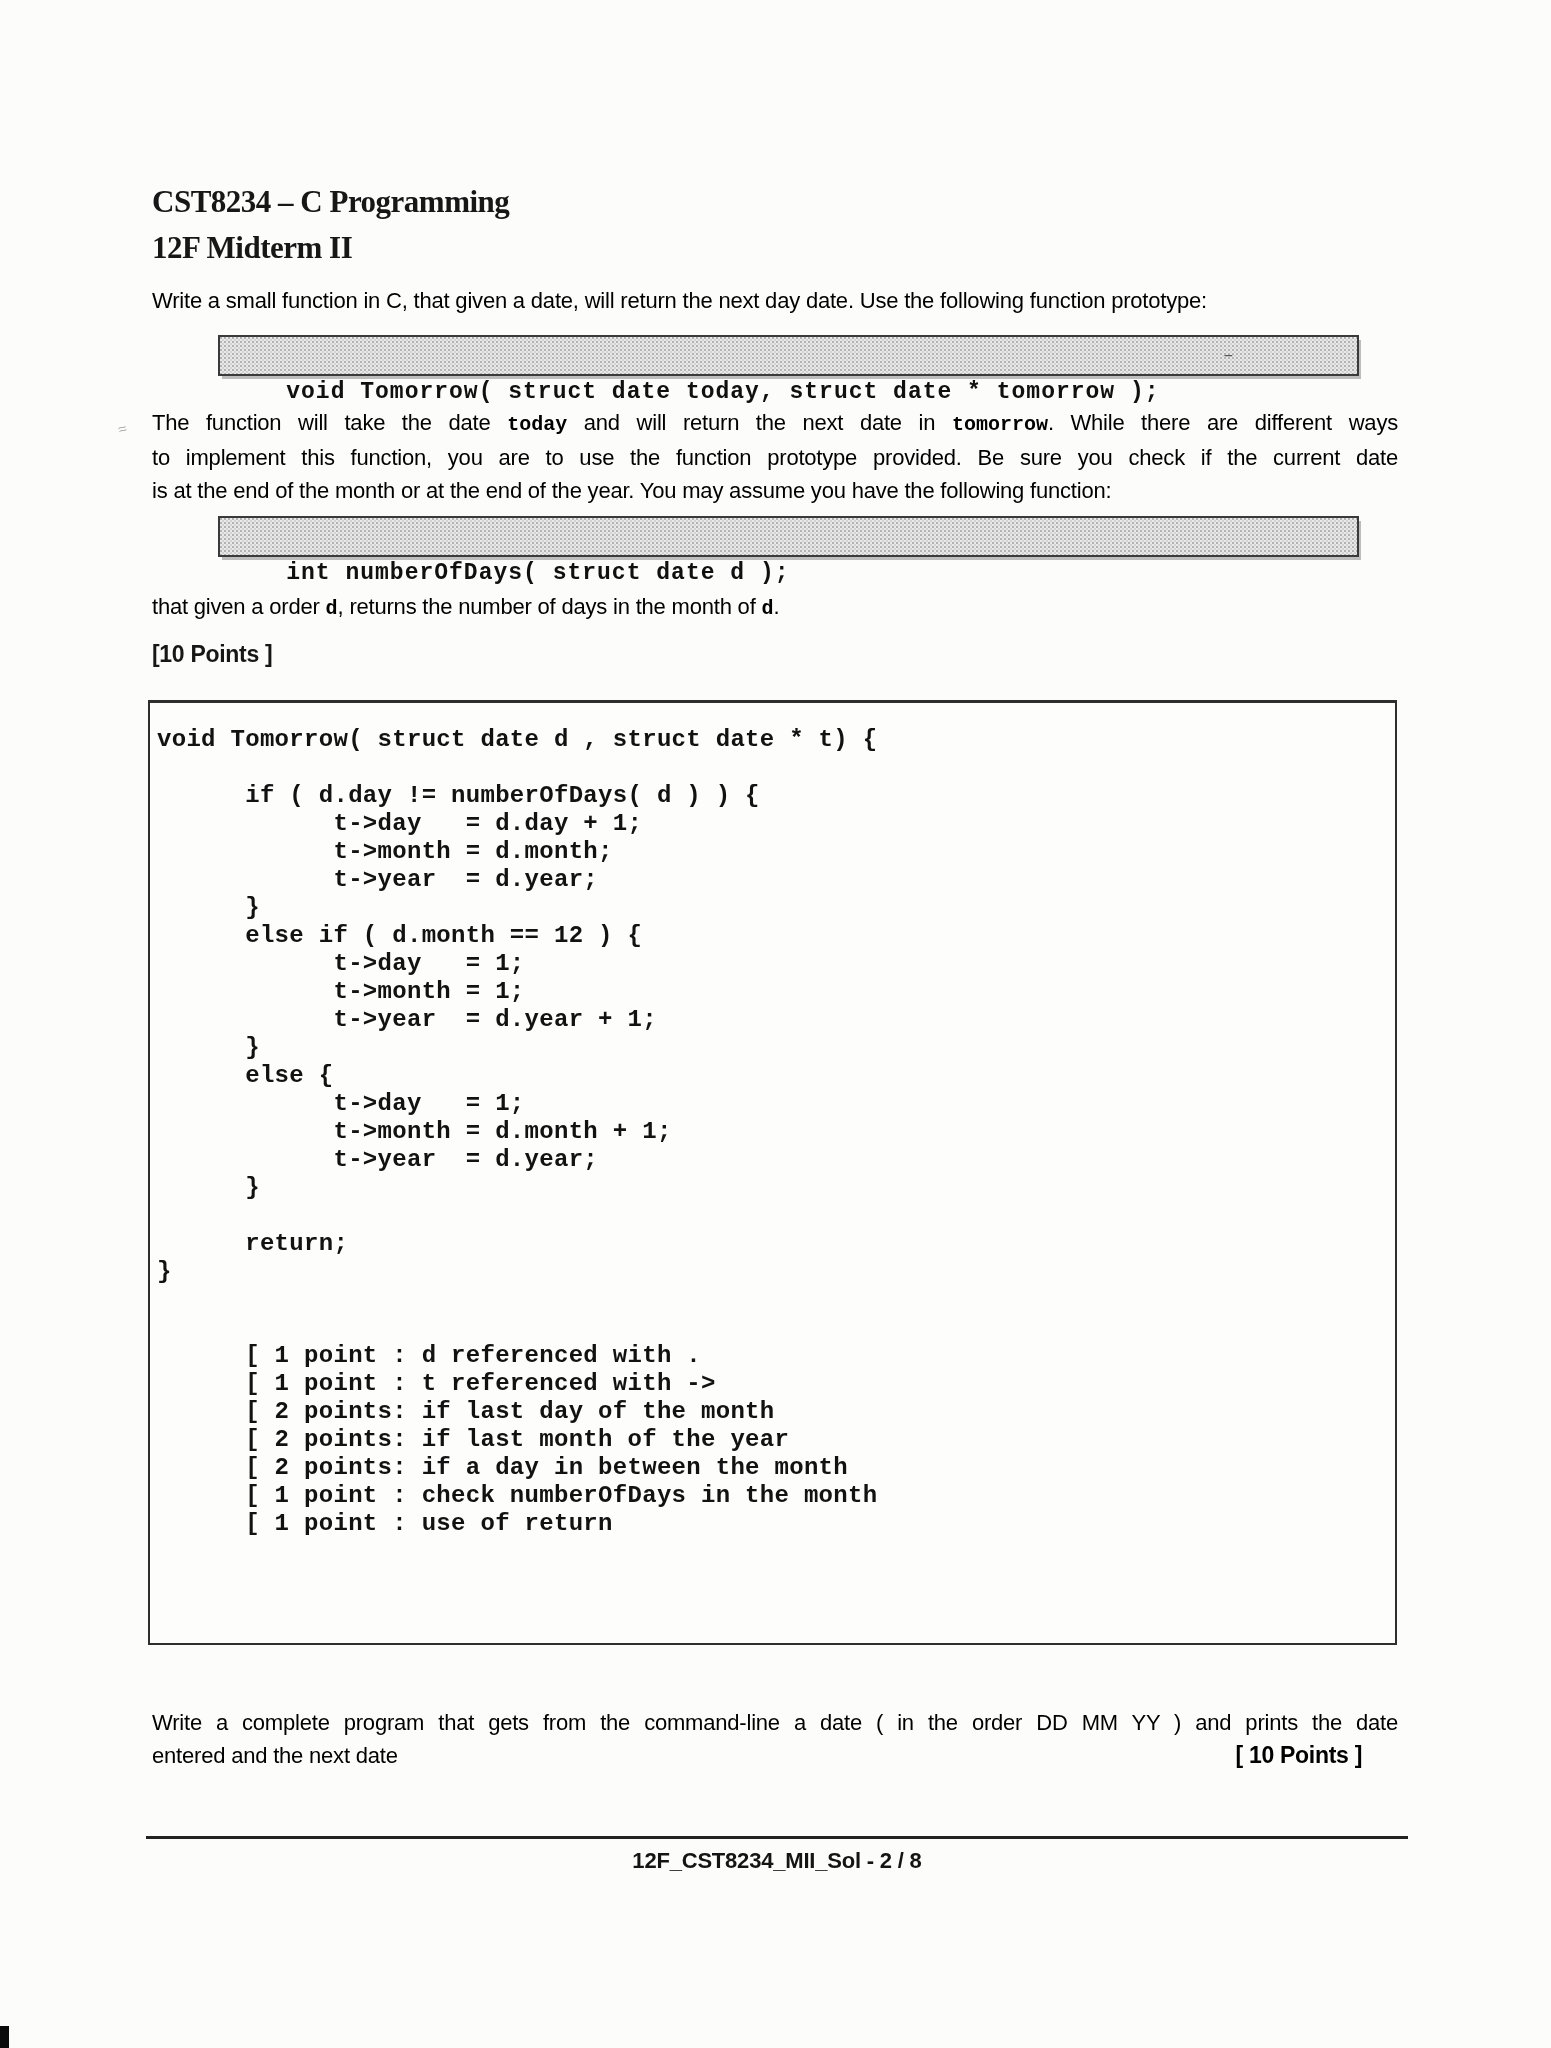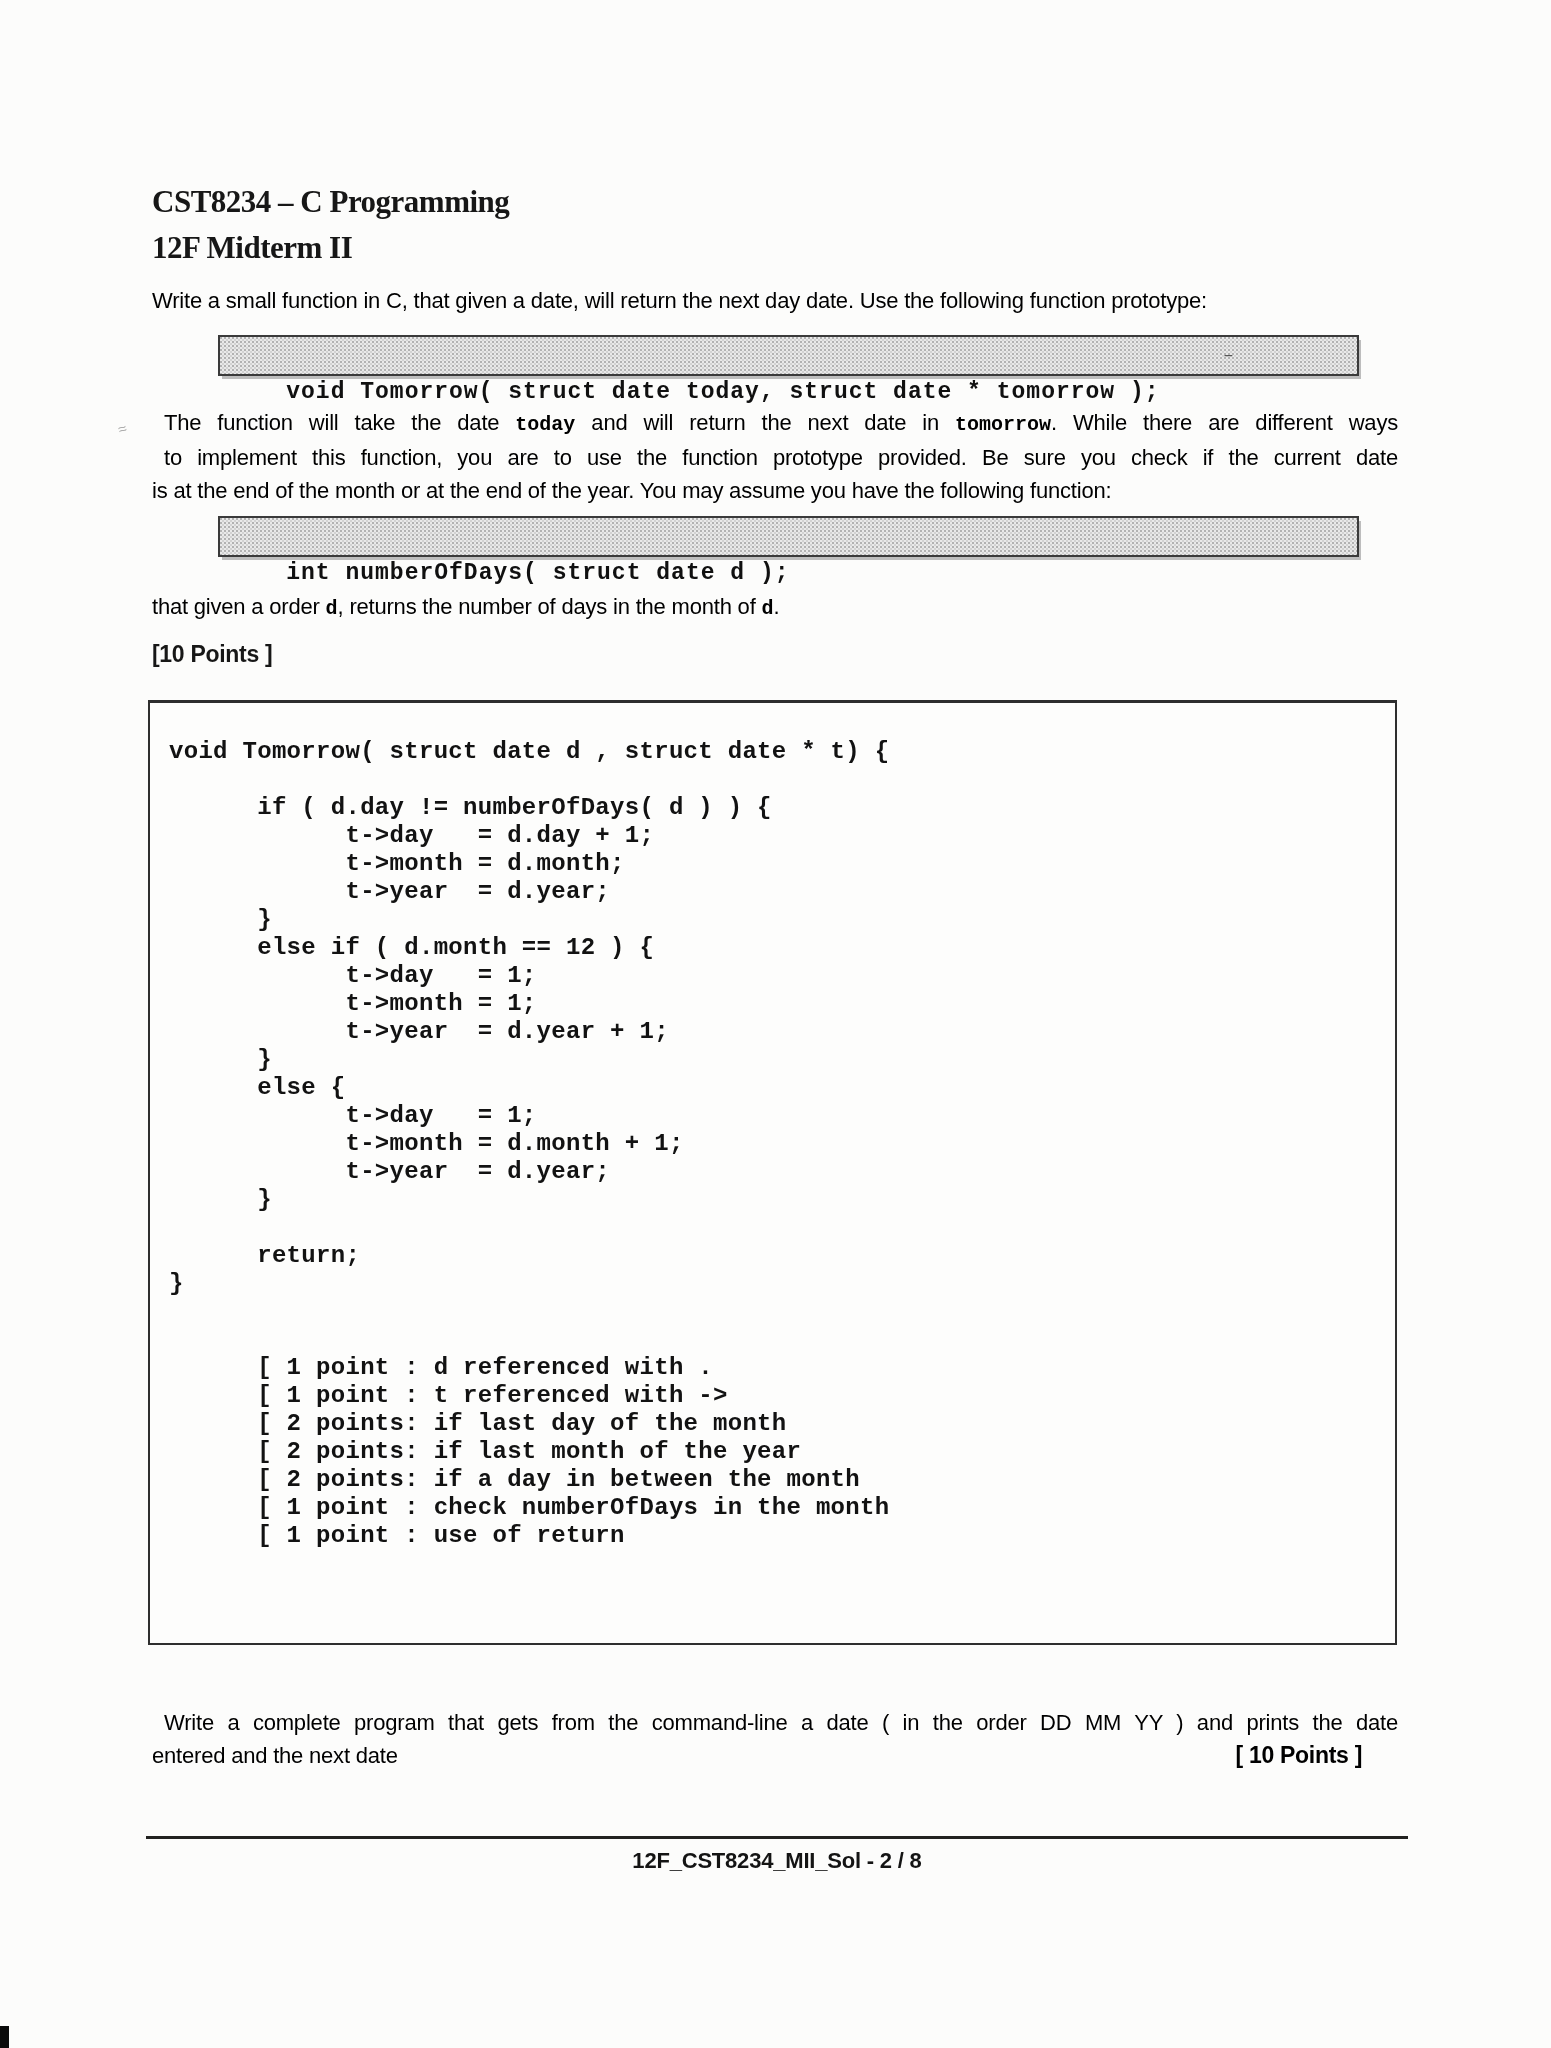--- a/index.html
+++ b/index.html
@@ -7,21 +7,21 @@
     position:relative; width:1551px; height:2048px;
     background:#fcfcfb;
     font-family:"Liberation Sans", sans-serif;
     color:#171717; overflow:hidden;
   }
   
   .hdr { position:absolute; left:152px; top:179px; }
   .hdr .line { font-size:31px; font-weight:700; letter-spacing:-0.5px; line-height:46px; white-space:nowrap;font-family:Liberation Serif, serif; }
   
   .body-text { font-size:22px; letter-spacing:-0.2px; line-height:33px; color:#000000; }
-  .jline { text-align:justify; text-align-last:justify;margin-left:12px; }
+  .jline { text-align:justify; text-align-last:justify; }
   .mono-inline { font-family:"Liberation Mono", monospace; font-weight:700; font-size:20px; letter-spacing:0; }
   .para1 { position:absolute; left:152px; top:284px; width:1260px; white-space:nowrap; }
   .para2 { position:absolute; left:152px; top:406px; width:1246px; }
   .para3 { position:absolute; left:152px; top:590px; width:1246px; white-space:nowrap; }
   .points-1 { position:absolute; left:152px; top:641px; font-size:23px; font-weight:700; letter-spacing:-0.3px; }
   
   .proto-box {
     position:absolute; left:218px; width:1130px; height:37px;
     background-color:#e9e9e9;
     background-image:
@@ -35,21 +35,21 @@
   }
   .proto-1 { top:335px; }
   .proto-2 { top:516px; }
   .margin-dash { position:absolute; left:1003px; top:0; font-size:18px; color:#555; font-weight:400; }
   
   .solution-box {
     position:absolute; left:148px; top:700px; width:1245px; height:940px;
     border:2px solid #2e2e2e; border-top-width:3px; background:#fdfdfc;
   }
   .solution-code {
-    position:absolute; left:153px; top:722px; margin:16px;
+    position:absolute; left:153px; top:722px; margin:4px;
     font-family:"Liberation Mono", monospace; font-weight:700;
     font-size:24px; line-height:28px; letter-spacing:0.3px;
     white-space:pre; color:#121212;
   }
   
   .q2 { position:absolute; left:152px; top:1706px; width:1246px; }
   .q2 .l2row { position:relative; }
   .q2-points { position:absolute; right:36px; top:0; font-size:23px; font-weight:700; letter-spacing:-0.3px; }
   
   .footer-rule { position:absolute; left:146px; top:1836px; width:1262px; height:3px; background:#222220; }

